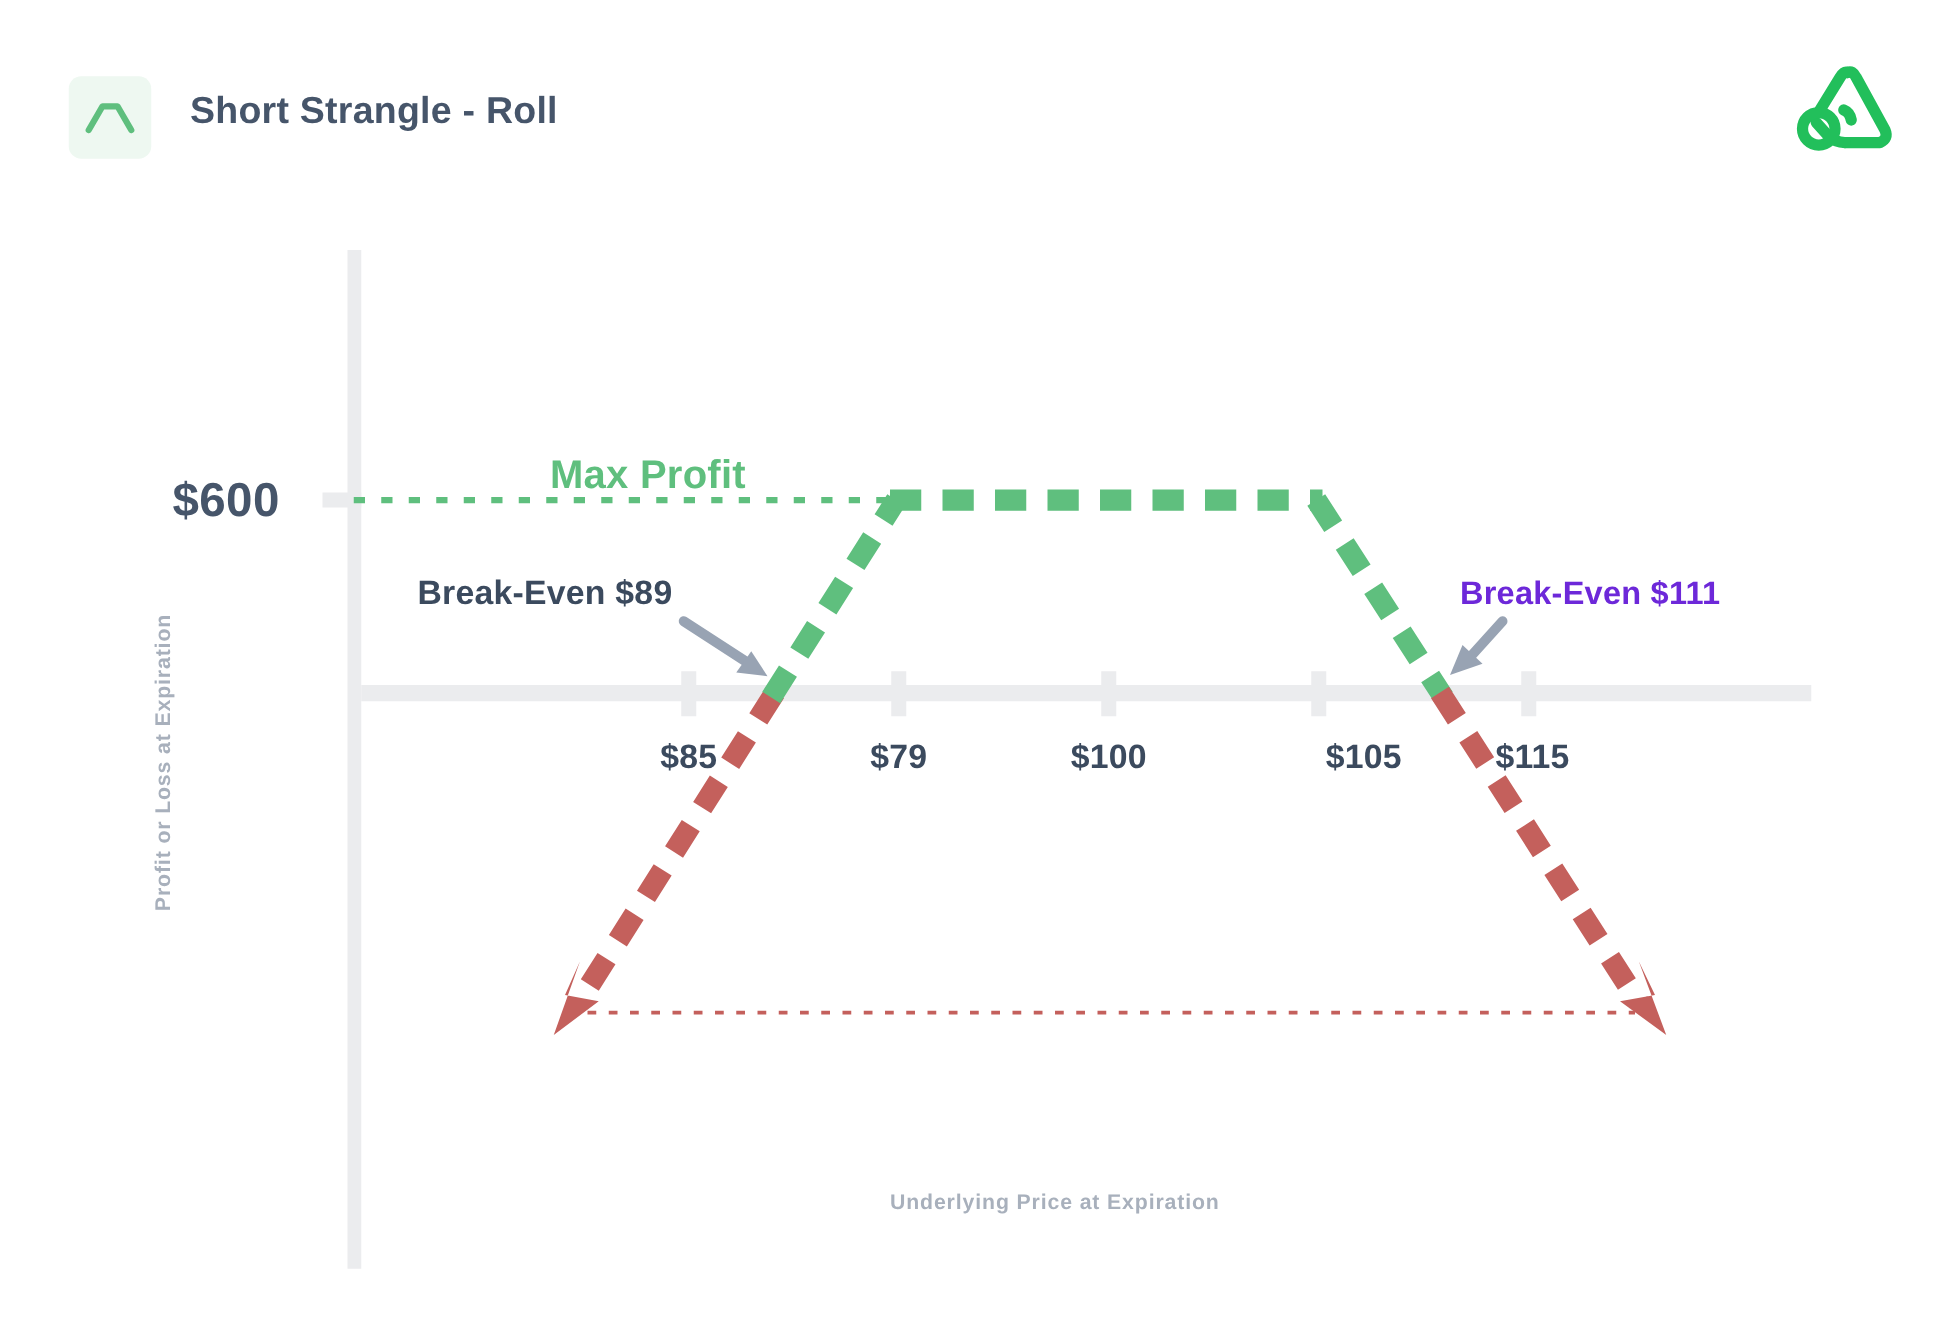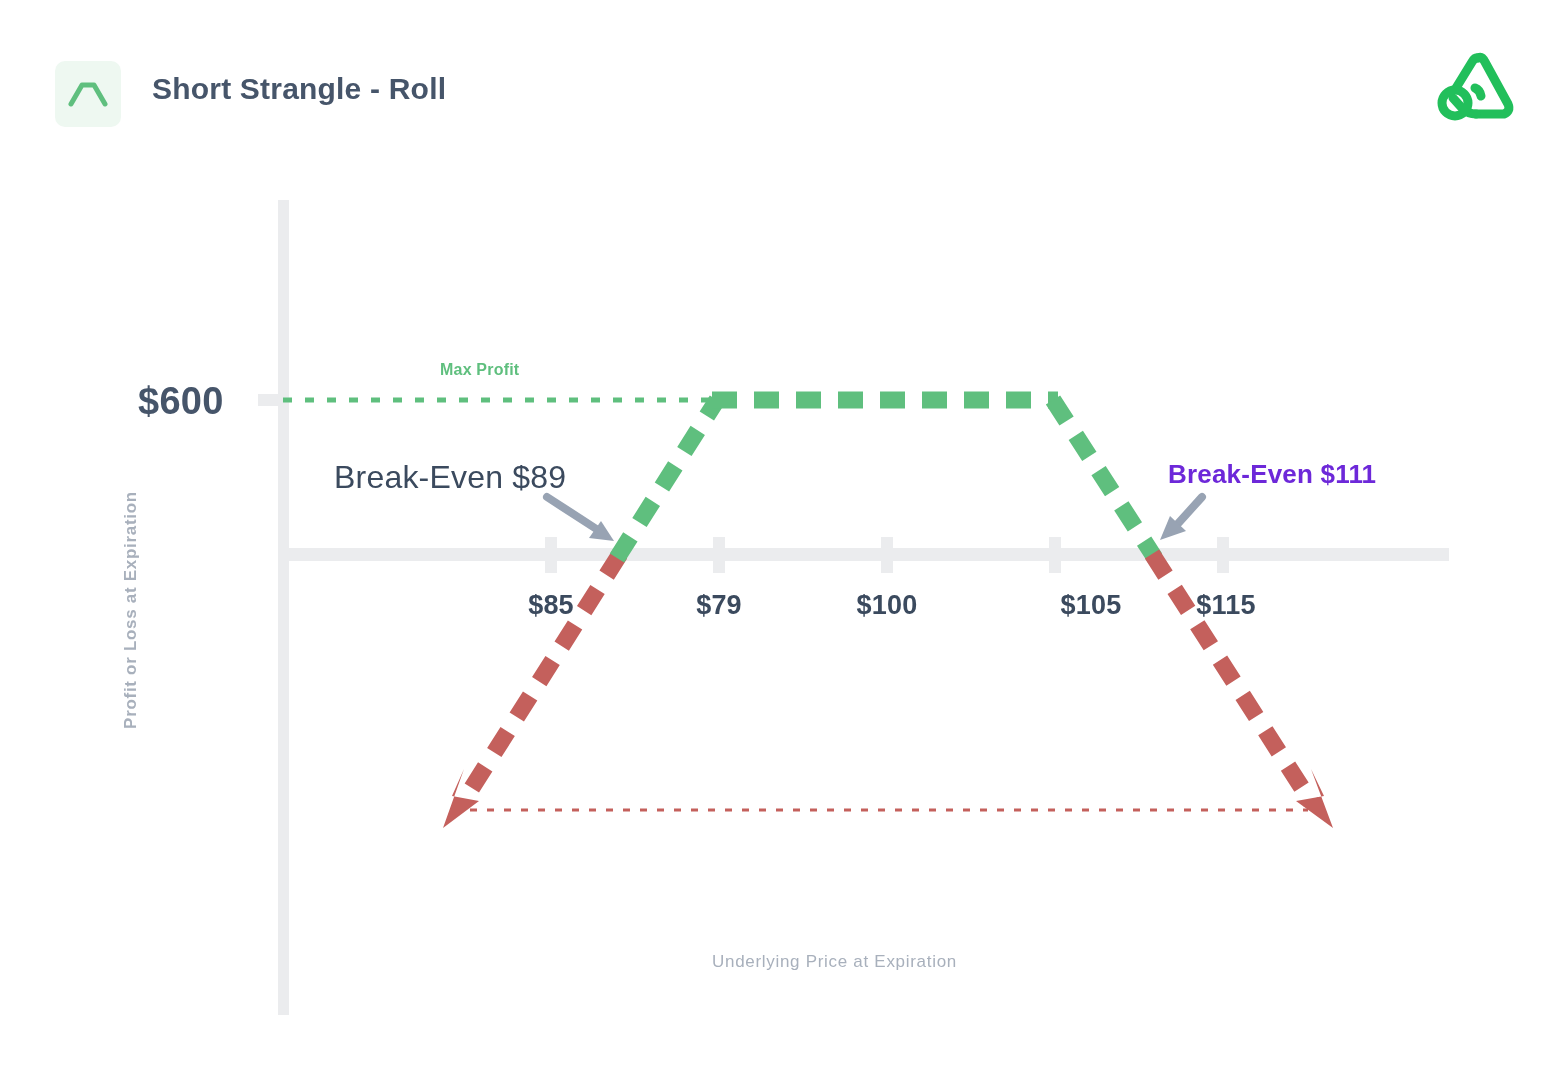--- a/index.html
+++ b/index.html
@@ -56,45 +56,45 @@
   .chart-label { position: absolute; white-space: nowrap; }
 
   #y-tick-600-label {
     left: 138px; top: 380px;
     font-size: 38px; font-weight: bold;
     color: #46556A;
     letter-spacing: 0.3px;
   }
   #max-profit-label {
     left: 440px; top: 361px;
-    font-size: 16px; font-weight: bold;
+    font-size: 32px; font-weight: bold;
     color: #5FBF7E;
     letter-spacing: 0.2px;
   }
   #breakeven-low-label {
     left: 334px; top: 459px;
-    font-size: 32px; font-weight: normal;
+    font-size: 27px; font-weight: bold;
     color: #3B4A5E;
     letter-spacing: 0.2px;
   }
   #breakeven-high-label {
     left: 1168px; top: 459px;
     font-size: 26px; font-weight: bold;
     color: #6d28d9;
     letter-spacing: 0.2px;
   }
   #max-loss-label {
     left: 732px; top: 853px;
     font-size: 26px; font-weight: bold;
     color: #C4605C;
     letter-spacing: 0.2px;
   }
   #x-axis-title {
     left: 712px; top: 952px;
-    font-size: 17px; font-weight: normal;
+    font-size: 17px; font-weight: bold;
     color: #A8B0BC;
     letter-spacing: 0.7px;
   }
   #y-axis-title {
     left: -19px; top: 600px;
     width: 300px;
     text-align: center;
     transform: rotate(-90deg);
     transform-origin: center center;
     font-size: 17px; font-weight: bold;

